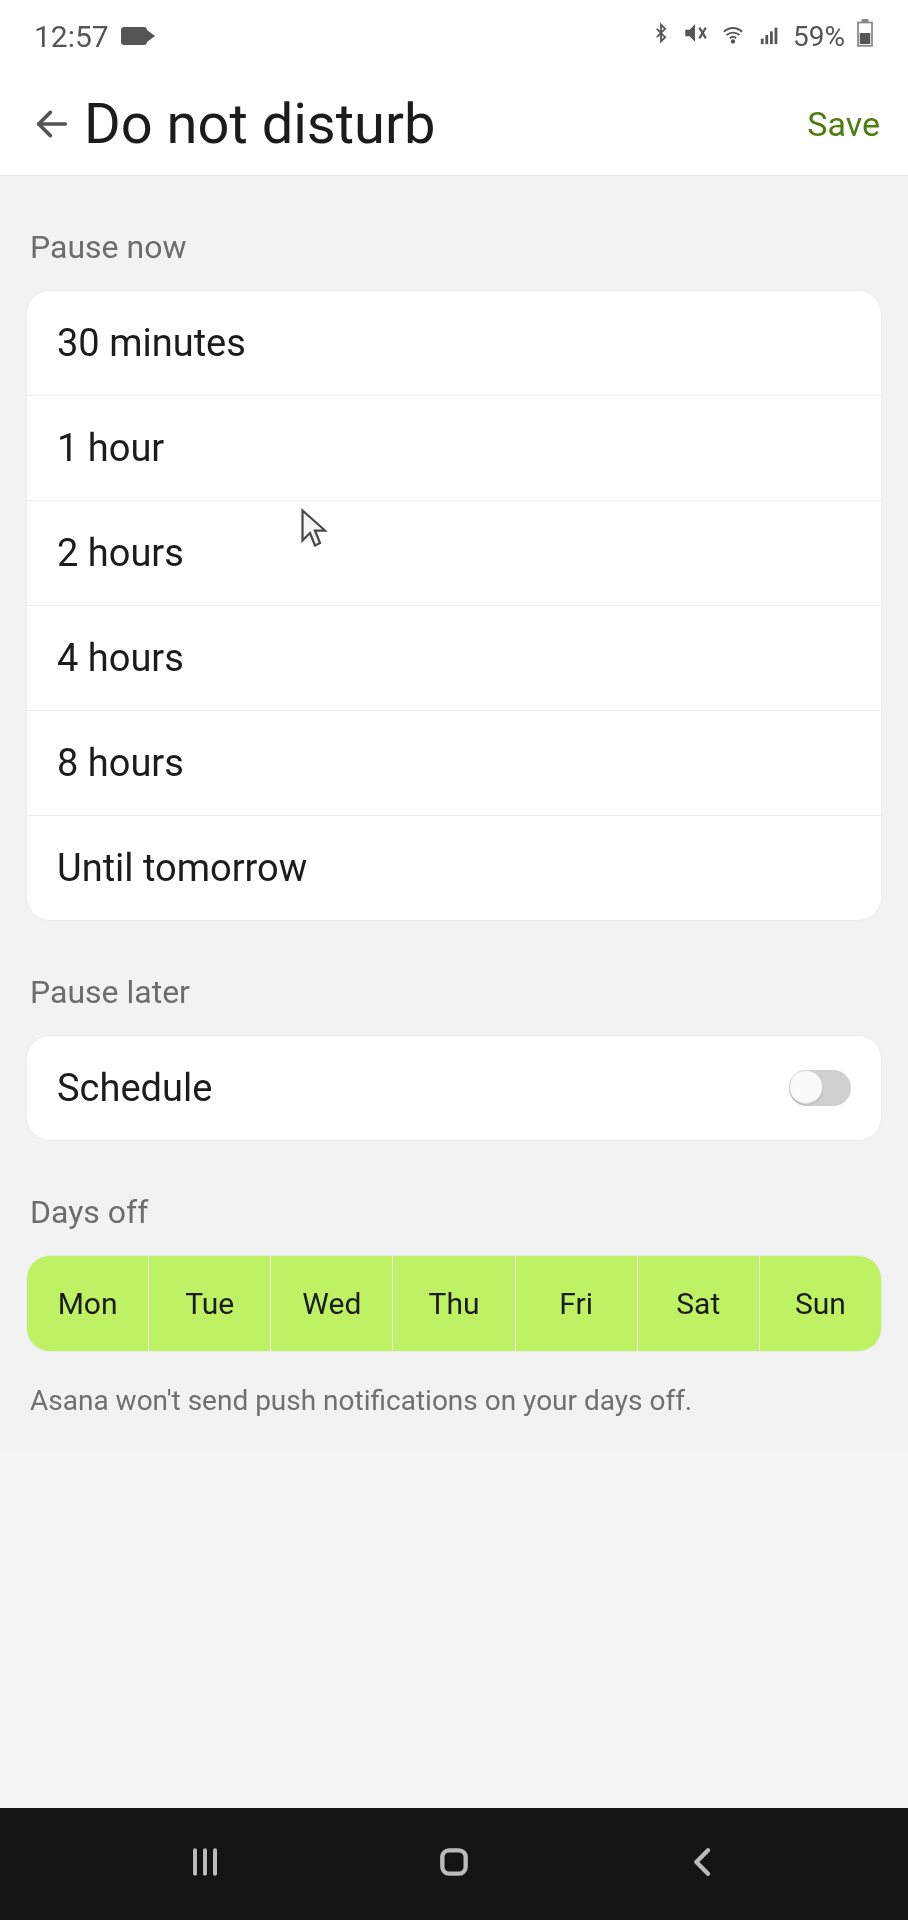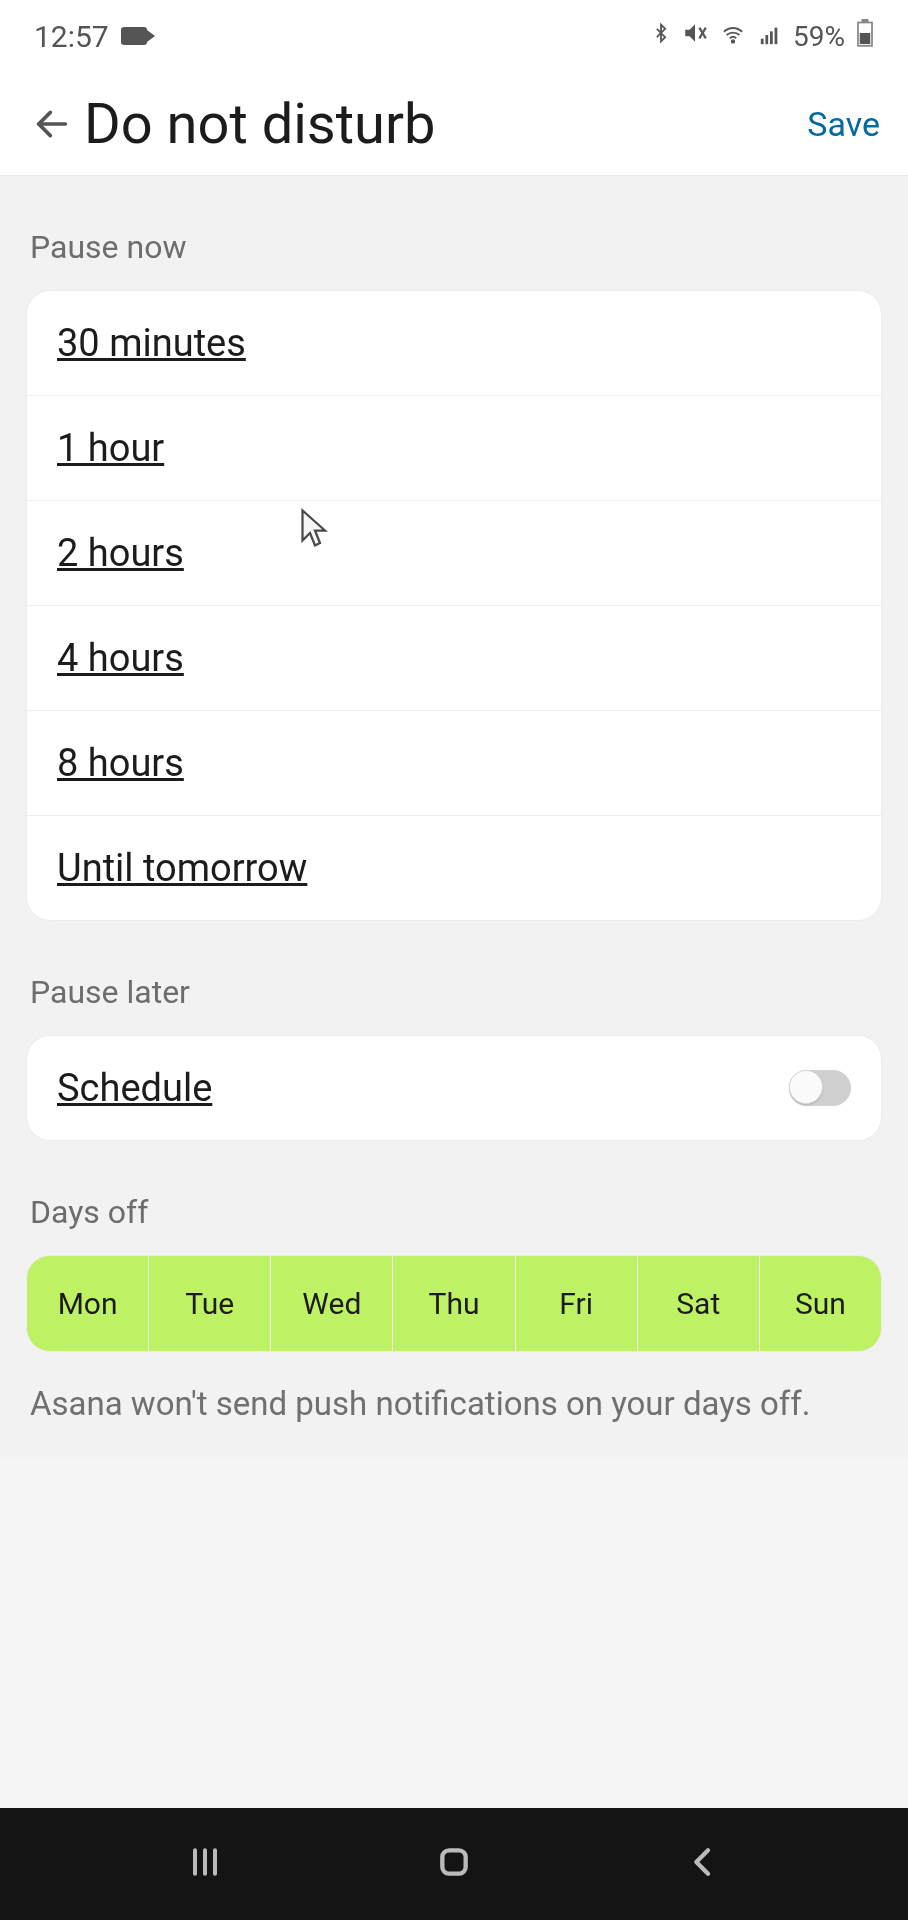--- a/index.html
+++ b/index.html
@@ -46,21 +46,21 @@
     color:#555; margin-right: 8px;
   }
   .app-title {
     font-size: 56px;
     font-weight: 400;
     color: #1c1c1c;
     flex: 1;
   }
   .save-link {
     font-size: 34px;
-    color: #0369a1;
+    color: #4d7c0f;
   }
   
   .content {
     background: #f2f2f2;
     padding: 0 0 0 0;
   }
   .section-label {
     font-size: 32px;
     color: #6d6d6d;
     padding: 52px 30px 24px 30px;
@@ -72,21 +72,20 @@
     overflow: hidden;
     border: 1px solid #ececec;
   }
   .list-item {
     padding: 30px 30px;
     font-size: 38px;
     color: #1c1c1c;
     border-bottom: 1px solid #eeeeee;
     display:flex; align-items:center; justify-content:space-between;
     min-height: 102px;
-    text-decoration: underline;
   }
   .list-item:last-child { border-bottom: none; }
   .toggle {
     width: 62px; height: 36px;
     background: #d0d0d0;
     border-radius: 20px;
     position: relative;
   }
   .toggle .knob {
     width: 34px; height: 34px;
@@ -108,21 +107,21 @@
   .day-cell {
     flex: 1;
     text-align: center;
     padding: 30px 0;
     font-size: 30px;
     color: #1c1c1c;
     border-right: 1px solid #eeeeee;
   }
   .day-cell:last-child { border-right: none; }
   .note {
-    font-size: 33px;
+    font-size: 28px;
     color: #707070;
     padding: 30px 30px;
     line-height: 1.35;
   }
   
   .cursor {
     position: absolute;
     top: 508px;
     left: 300px;
     width: 30px; height: 40px;

